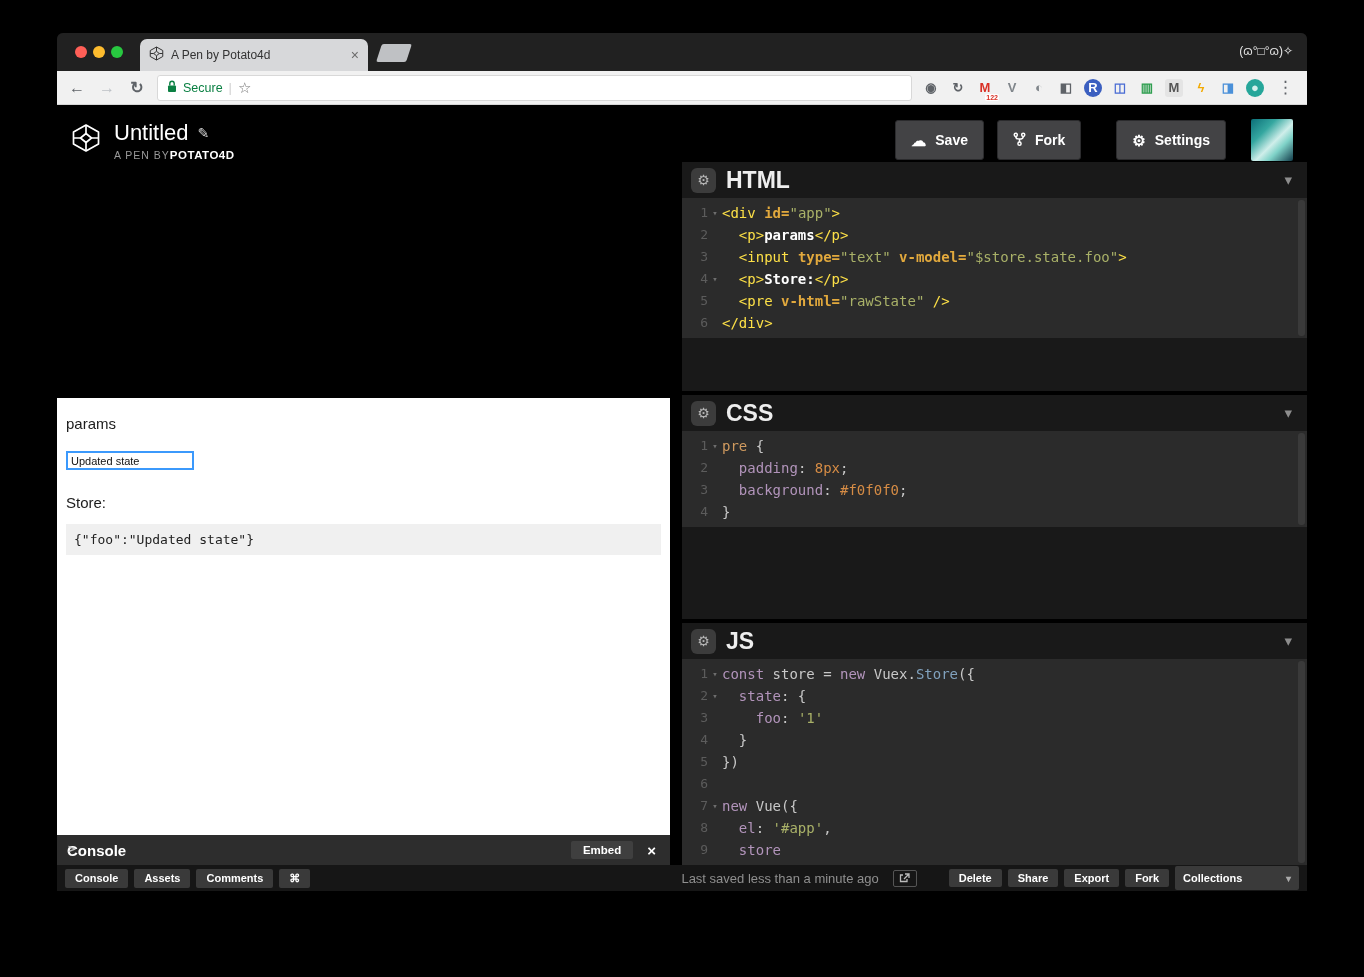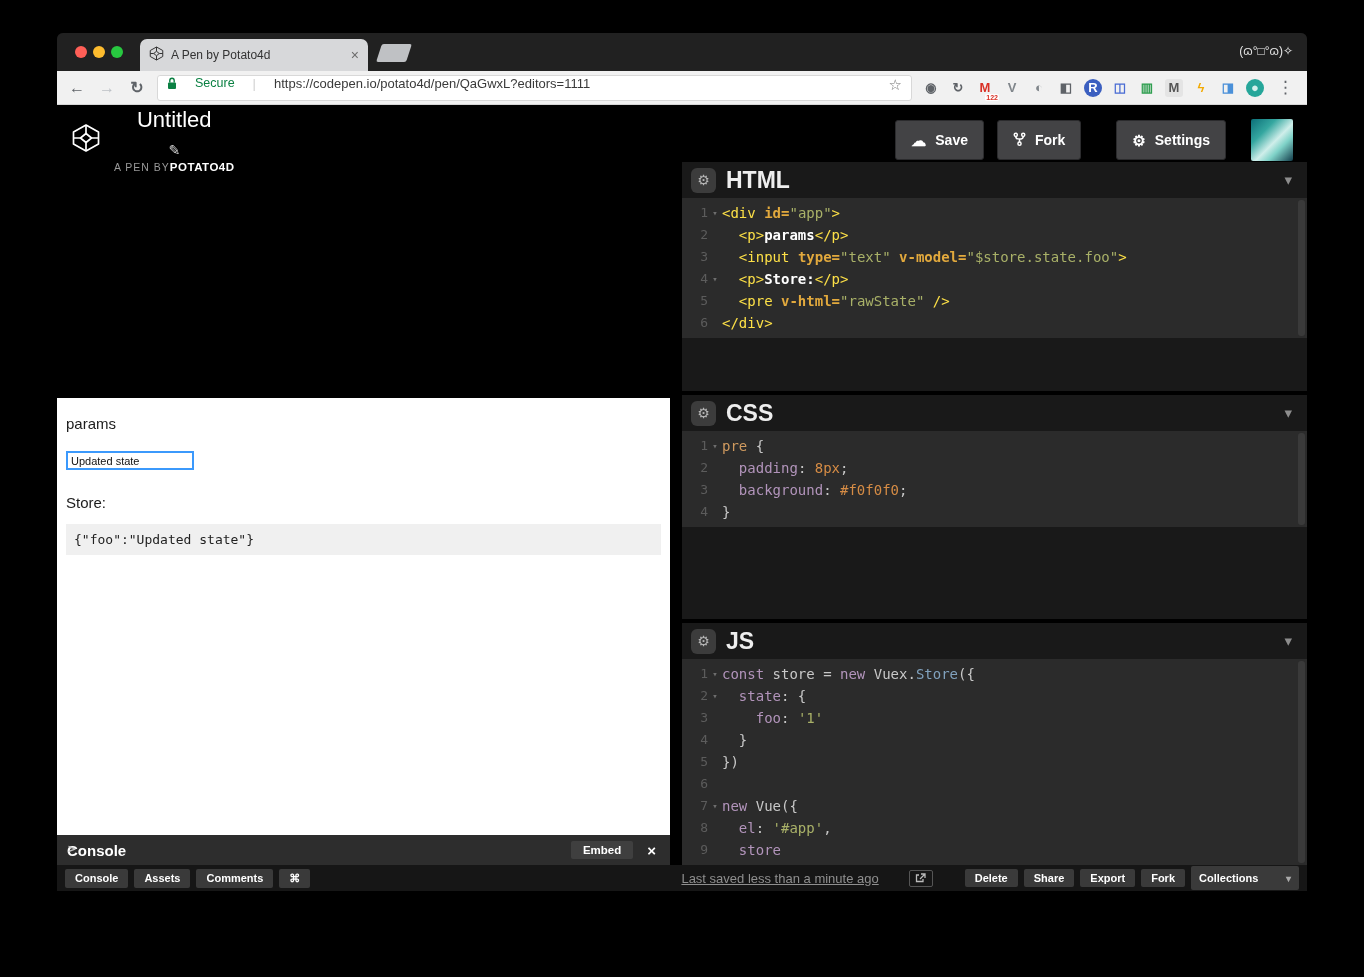--- a/index.html
+++ b/index.html
@@ -23,39 +23,39 @@
   .tab-stub { position:absolute; left:322px; top:11px; width:30px; height:18px; background:#bfc1c4;
               border-radius:2px; transform:skewX(-18deg); }
   .kaomoji { position:absolute; right:14px; top:11px; color:#e6e6e6; font-size:12px; }
 
   
   .urlrow { height:34px; background:#f1f1f1; border-bottom:1px solid #d6d6d6;
             display:flex; align-items:center; padding:0 10px; gap:10px; flex:none; }
   .navbtn { font-size:16px; font-weight:bold; color:#5f6368; width:20px; text-align:center; }
   .navbtn.dis { color:#bdc1c6; }
   .urlfield { flex:1; height:26px; background:#fff; border:1px solid #d8d8d8; border-radius:3px;
-              display:flex; padding:0 9px; gap:18px; min-width:0; }
+              display:flex; align-items:center; padding:0 9px; gap:6px; min-width:0; }
   .secure { color:#0b8043; font-size:12.5px; }
   .url-sep { color:#d0d0d0; font-size:13px; }
   .address { color:#3a3a3a; font-size:13px; flex:1; white-space:nowrap; overflow:hidden; }
   .star { color:#757575; font-size:15px; }
   #ext-icons { display:flex; align-items:center; gap:9px; }
   .ext-icon { width:18px; height:18px; display:flex; align-items:center; justify-content:center;
               font-size:13px; font-weight:bold; position:relative; }
   .ext-icon.circle { border-radius:50%; }
   .ext-icon.square { border-radius:3px; }
   .ext-badge { position:absolute; bottom:-4px; right:-5px; font-size:7px; font-style:normal;
                color:#d93025; background:#fff; border-radius:2px; padding:0 1px; font-weight:bold; }
   .menu-dots { color:#5f6368; font-size:17px; padding:0 3px; }
 
   
   .cp-header { height:70px; background:#000; display:flex; align-items:center; padding:0 14px; flex:none; }
   .cp-logo { margin-right:13px; }
   .titleblock { display:flex; flex-direction:column; }
-  .titlerow { display:flex; align-items:center; gap:9px;flex-direction:column; }
+  .titlerow { display:flex; align-items:center; gap:9px; }
   .pen-title { color:#fff; font-size:22px; font-weight:400; }
   .edit-pencil { color:#ddd; font-size:14px; }
   .byline { margin-top:3px; font-size:10.5px; color:#999; letter-spacing:1px; text-transform:uppercase; }
   .byline b { color:#fff; font-size:11.5px; letter-spacing:.5px; }
   .hdr-btns { margin-left:auto; display:flex; align-items:center; gap:13px; }
   .cp-btn { height:40px; background:#434345; border:1px solid #2b2b2d; border-radius:3px; color:#fff;
             font-weight:bold; font-size:14px; display:flex; align-items:center; gap:9px; padding:0 15px; }
   .cp-btn .bicon { font-size:15px; line-height:1; }
   .btn-settings { margin-left:22px; }
   .avatar { width:42px; height:42px; margin-left:12px; border-radius:2px;
@@ -115,25 +115,25 @@
   .tok-num  { color:#d68c45;margin-top:24px; }
   .tok-fn   { color:#81a2be; }
   .tok-sel  { color:#cf9a5f; }
 
   
   .footer { height:26px; flex:none; background:#161616; display:flex; align-items:center;
             padding:0 8px; gap:6px; }
   .f-btn { background:#3a3a3a; color:#fff; font-size:11px; font-weight:bold;
            padding:3px 10px; border-radius:2px; white-space:nowrap; }
   .f-spacer { flex:1; }
-  .saved { color:#8f8f8f; font-size:13px; margin-right:24px; white-space:nowrap;text-decoration:underline; }
+  .saved { color:#8f8f8f; font-size:13px; margin-right:8px; white-space:nowrap; }
   .ext-link-btn { border:1px solid #555; border-radius:2px; width:24px; height:17px;
                   display:flex; align-items:center; justify-content:center; margin-right:26px; }
   .collections { background:#3a3a3a; color:#fff; font-size:11px; font-weight:bold; border-radius:2px;
-                 padding:6px 8px; width:108px; display:flex; align-items:center; justify-content:space-between; }
+                 padding:6px 8px; width:124px; display:flex; align-items:center; justify-content:space-between; }
   .collections .caret { color:#aaa; font-size:10px; }
 </style>
 </head>
 <body>
 
 <div class="window">
 
   <div class="tabstrip">
     <span class="tl tl-r"></span>
     <span class="tl tl-y"></span>
@@ -159,21 +159,20 @@
     <span class="navbtn">↻</span>
     <div class="urlfield">
       <span>
         <svg width="10" height="13" viewBox="0 0 10 13" fill="none" stroke="#0b8043" stroke-width="1.4">
           <rect x="1" y="5.5" width="8" height="6.5" fill="#0b8043" stroke="none" rx="1"></rect>
           <path d="M2.8 5.5 V3.4 a2.2 2.2 0 0 1 4.4 0 V5.5"></path>
         </svg>
       </span>
       <span class="secure">Secure</span>
       <span class="url-sep">|</span>
-      <span class="address">https://codepen.io/potato4d/pen/QaGwxL?editors=1111</span>
       <span class="star">☆</span>
     </div>
     <div id="ext-icons">
         <span class="ext-icon" style="color: rgb(95, 99, 104);">◉</span>
         <span class="ext-icon" style="color: rgb(95, 99, 104);">↻</span>
         <span class="ext-icon" style="color: rgb(217, 48, 37);">M<i class="ext-badge">122</i></span>
         <span class="ext-icon" style="color: rgb(128, 134, 139);">V</span>
         <span class="ext-icon" style="color: rgb(128, 134, 139);">◐</span>
         <span class="ext-icon" style="color: rgb(95, 99, 104);">◧</span>
         <span class="ext-icon circle" style="color: rgb(255, 255, 255); background: rgb(59, 95, 192);">R</span>

